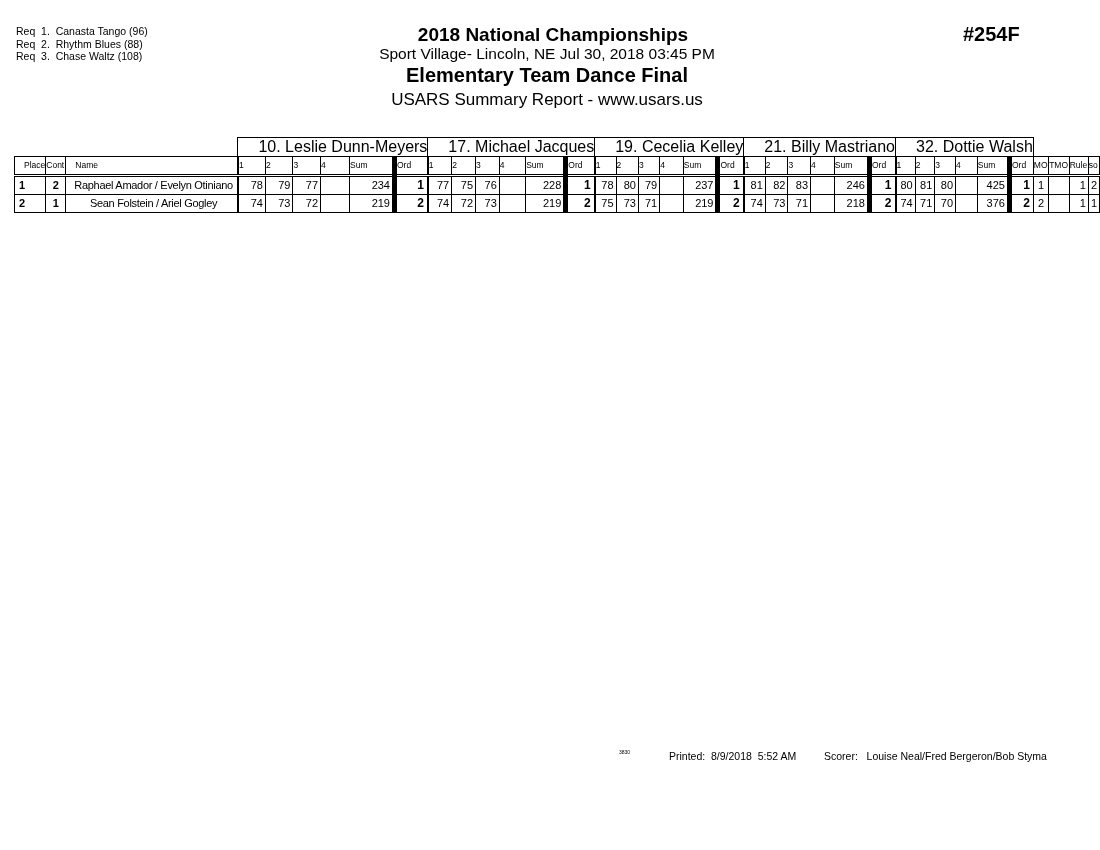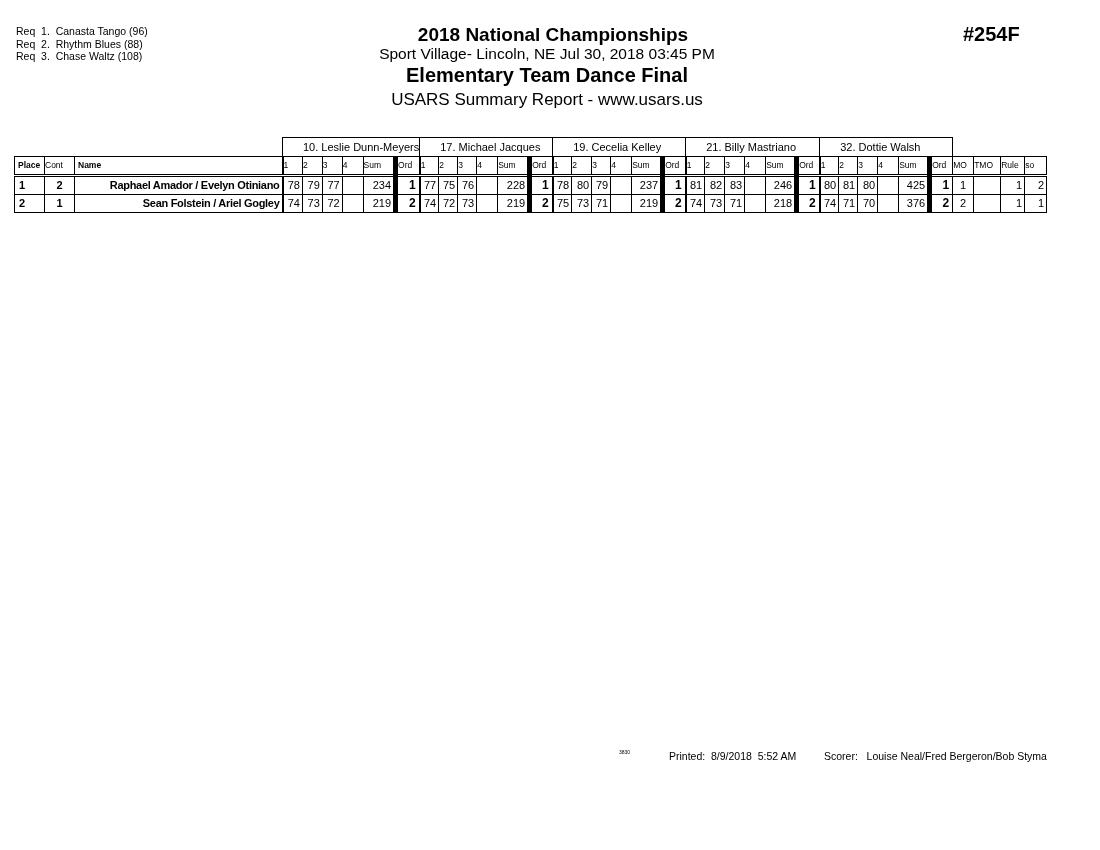--- a/index.html
+++ b/index.html
@@ -10,27 +10,27 @@
   .t1 { top:24px; left:3px; font-size:19px; font-weight:bold; }
   .t2 { top:45px; left:-3px; font-size:15.5px; }
   .t3 { top:64px; left:-3px; font-size:20px; font-weight:bold; }
   .t4 { top:90px; left:-3px; font-size:17px; }
   .code { position:absolute; left:963px; top:23px; font-size:20px; font-weight:bold; }
 
   table.grid { position:absolute; left:14px; top:137px; border-collapse:collapse; table-layout:fixed; font-size:10.5px; }
   table.grid td { padding:0; height:16px; line-height:16px; border:1px solid #000; overflow:hidden; white-space:nowrap; }
   tr.judges td { height:18px; line-height:18px; }
   tr.judges td.blank { border:none; }
-  tr.judges td.jname { font-size:11px; padding-left:20px; text-align:left; border-bottom:none;margin-top:16px; }
+  tr.judges td.jname { font-size:16px; padding-left:20px; text-align:left; border-bottom:none;margin-top:16px; }
   tr.colhdr td { font-size:8.5px; text-align:left; height:17px; line-height:17px; border-bottom:3px double #000; }
-  tr.colhdr td.lft { text-align:left; padding-left:3px;font-weight:bold; }
+  tr.colhdr td.lft { text-align:left; padding-left:9px; }
   tr.row td { text-align:right; padding-right:2px; font-size:11px; height:17px; line-height:17px; }
   tr.row td.place { text-align:left; padding-left:4px; font-weight:bold; }
   tr.row td.cont { text-align:center; font-weight:bold; padding-right:0; }
-  tr.row td.name { text-align:right; padding-left:6px; font-weight:bold; letter-spacing:-0.3px; }
+  tr.row td.name { text-align:center; padding-left:6px; font-weight:normal; letter-spacing:-0.3px; }
   tr.row td.ord { font-weight:bold; font-size:12px; text-align:right; padding-right:3px; }
   td.ordc { border-left:5px solid #000 !important; }
   td.jstart { border-left:2px solid #000 !important; }
   tr.row td.mo { text-align:center; padding-right:0; }
 
   .footer { position:absolute; top:750px; font-size:10.5px; white-space:pre; }
   .tiny { position:absolute; left:619px; top:749px; font-size:5px; }
 </style>
 </head>
 <body>

